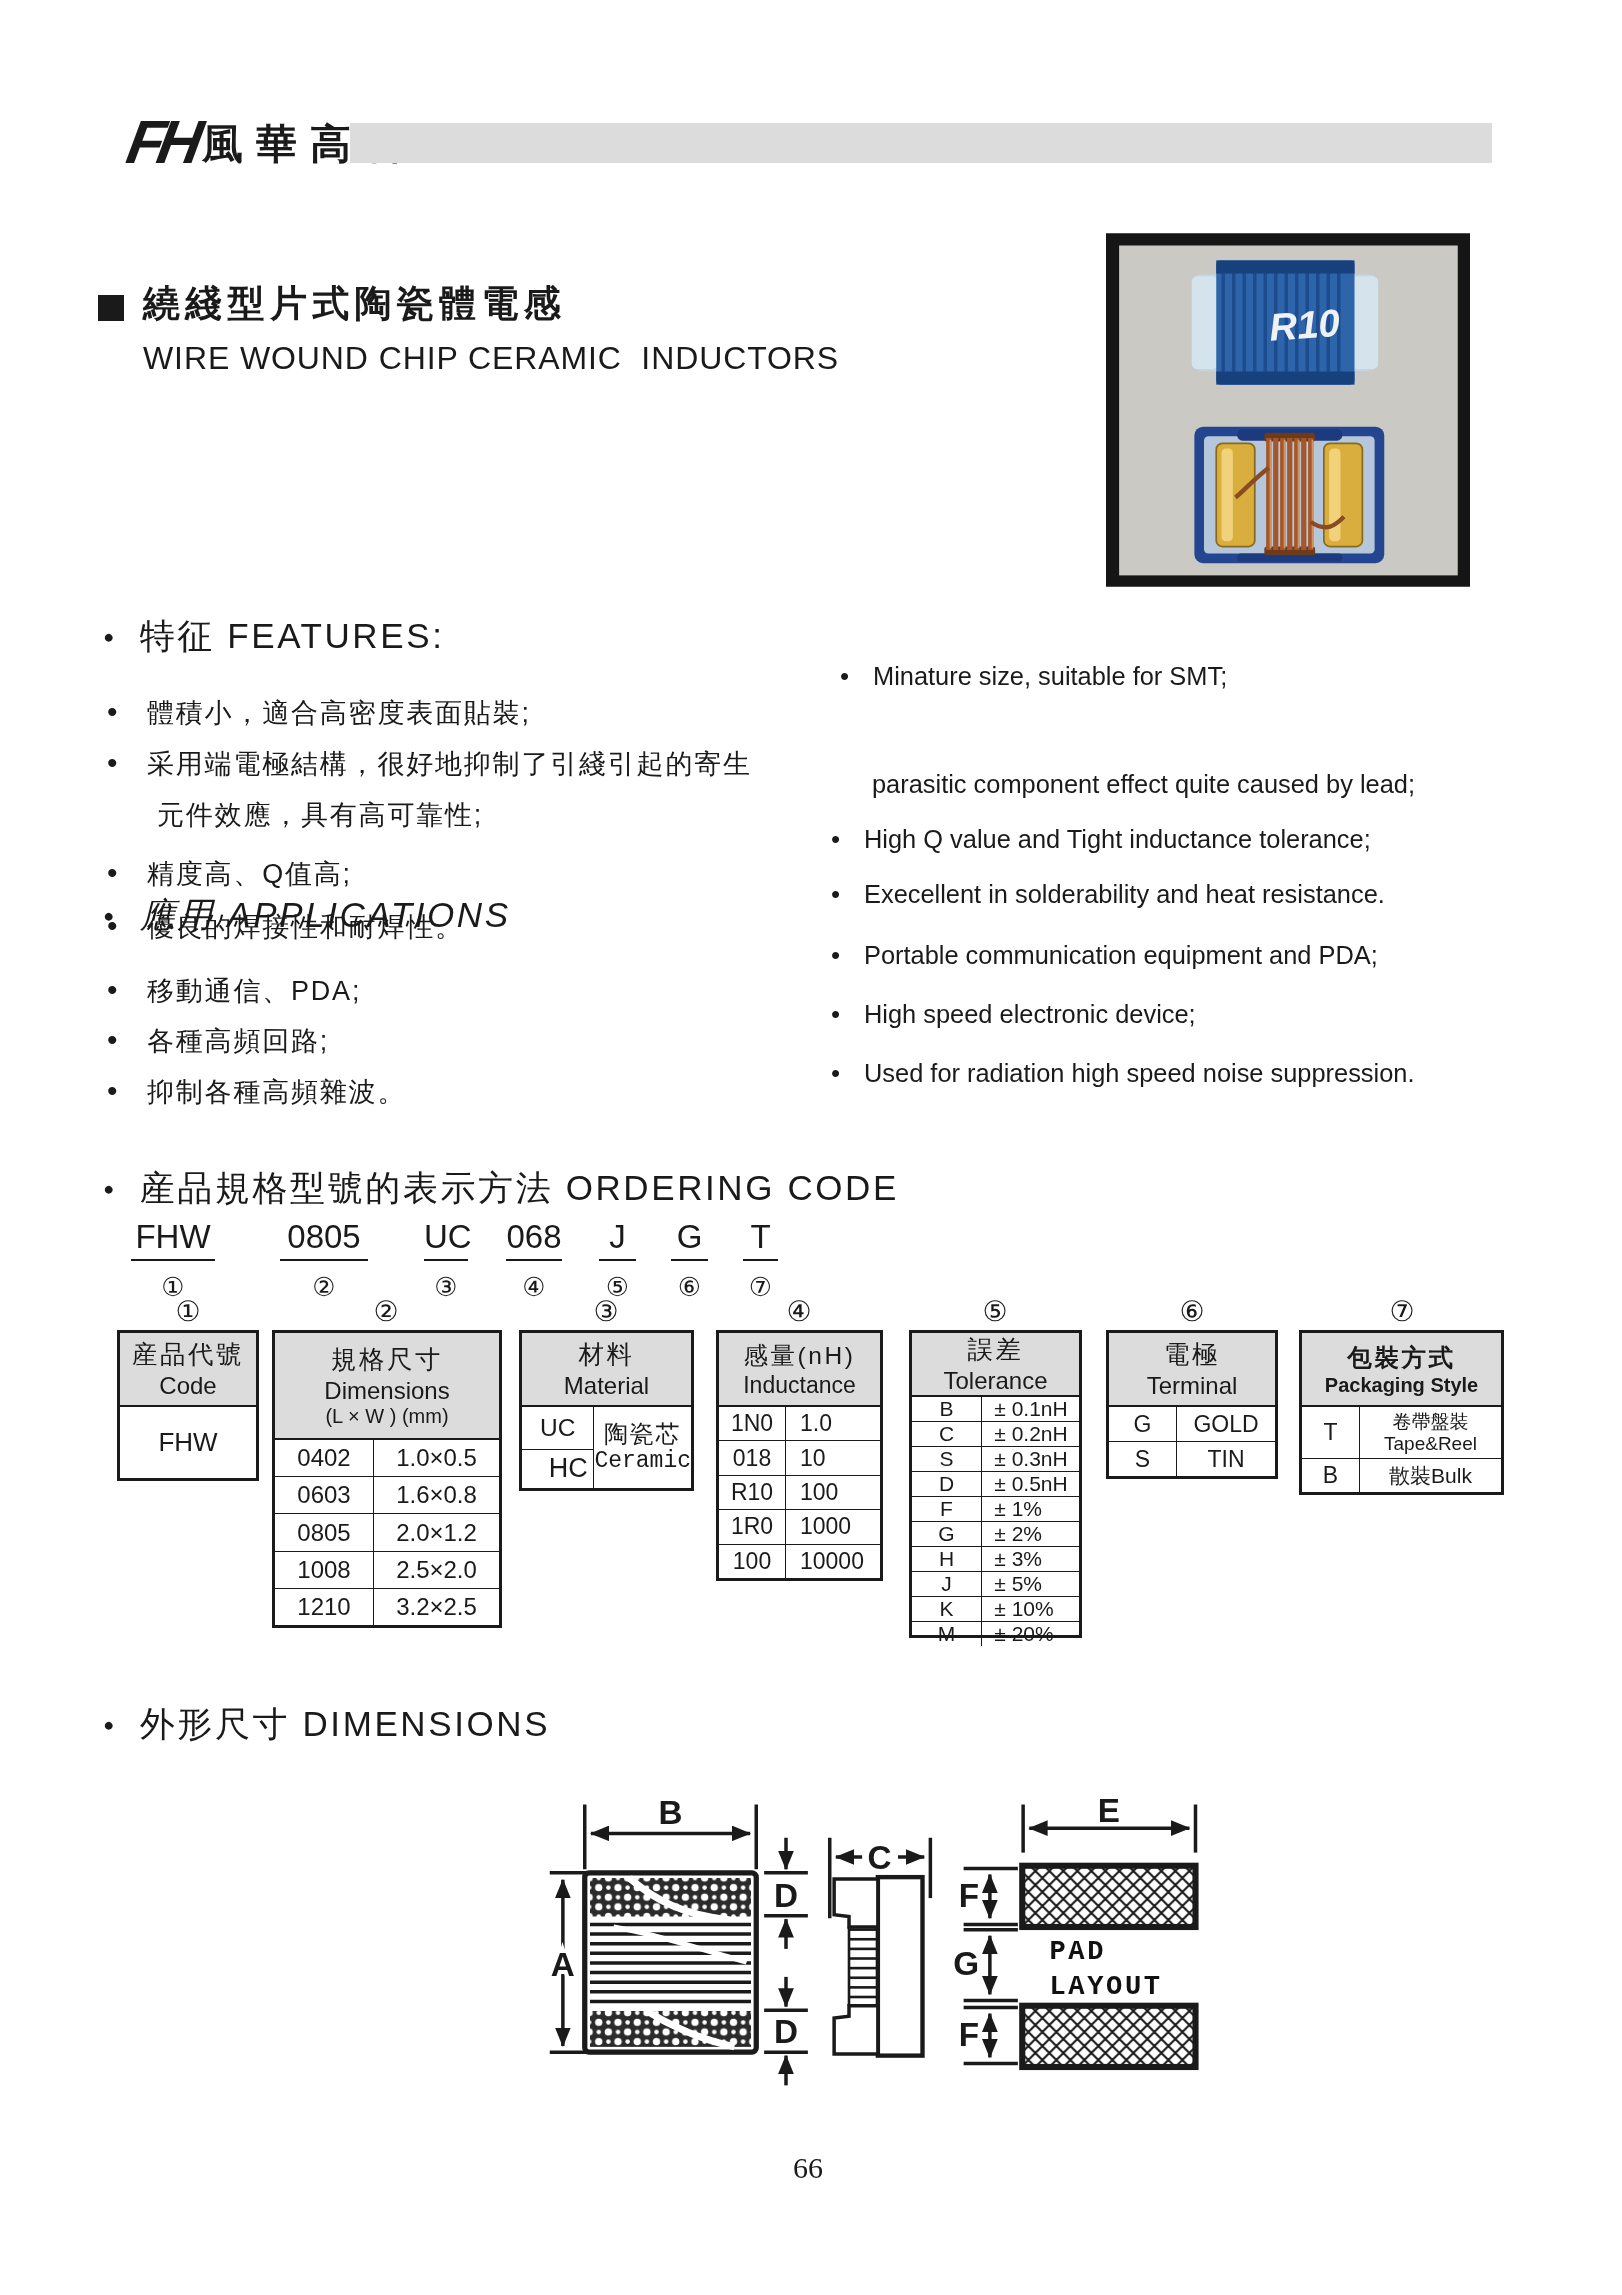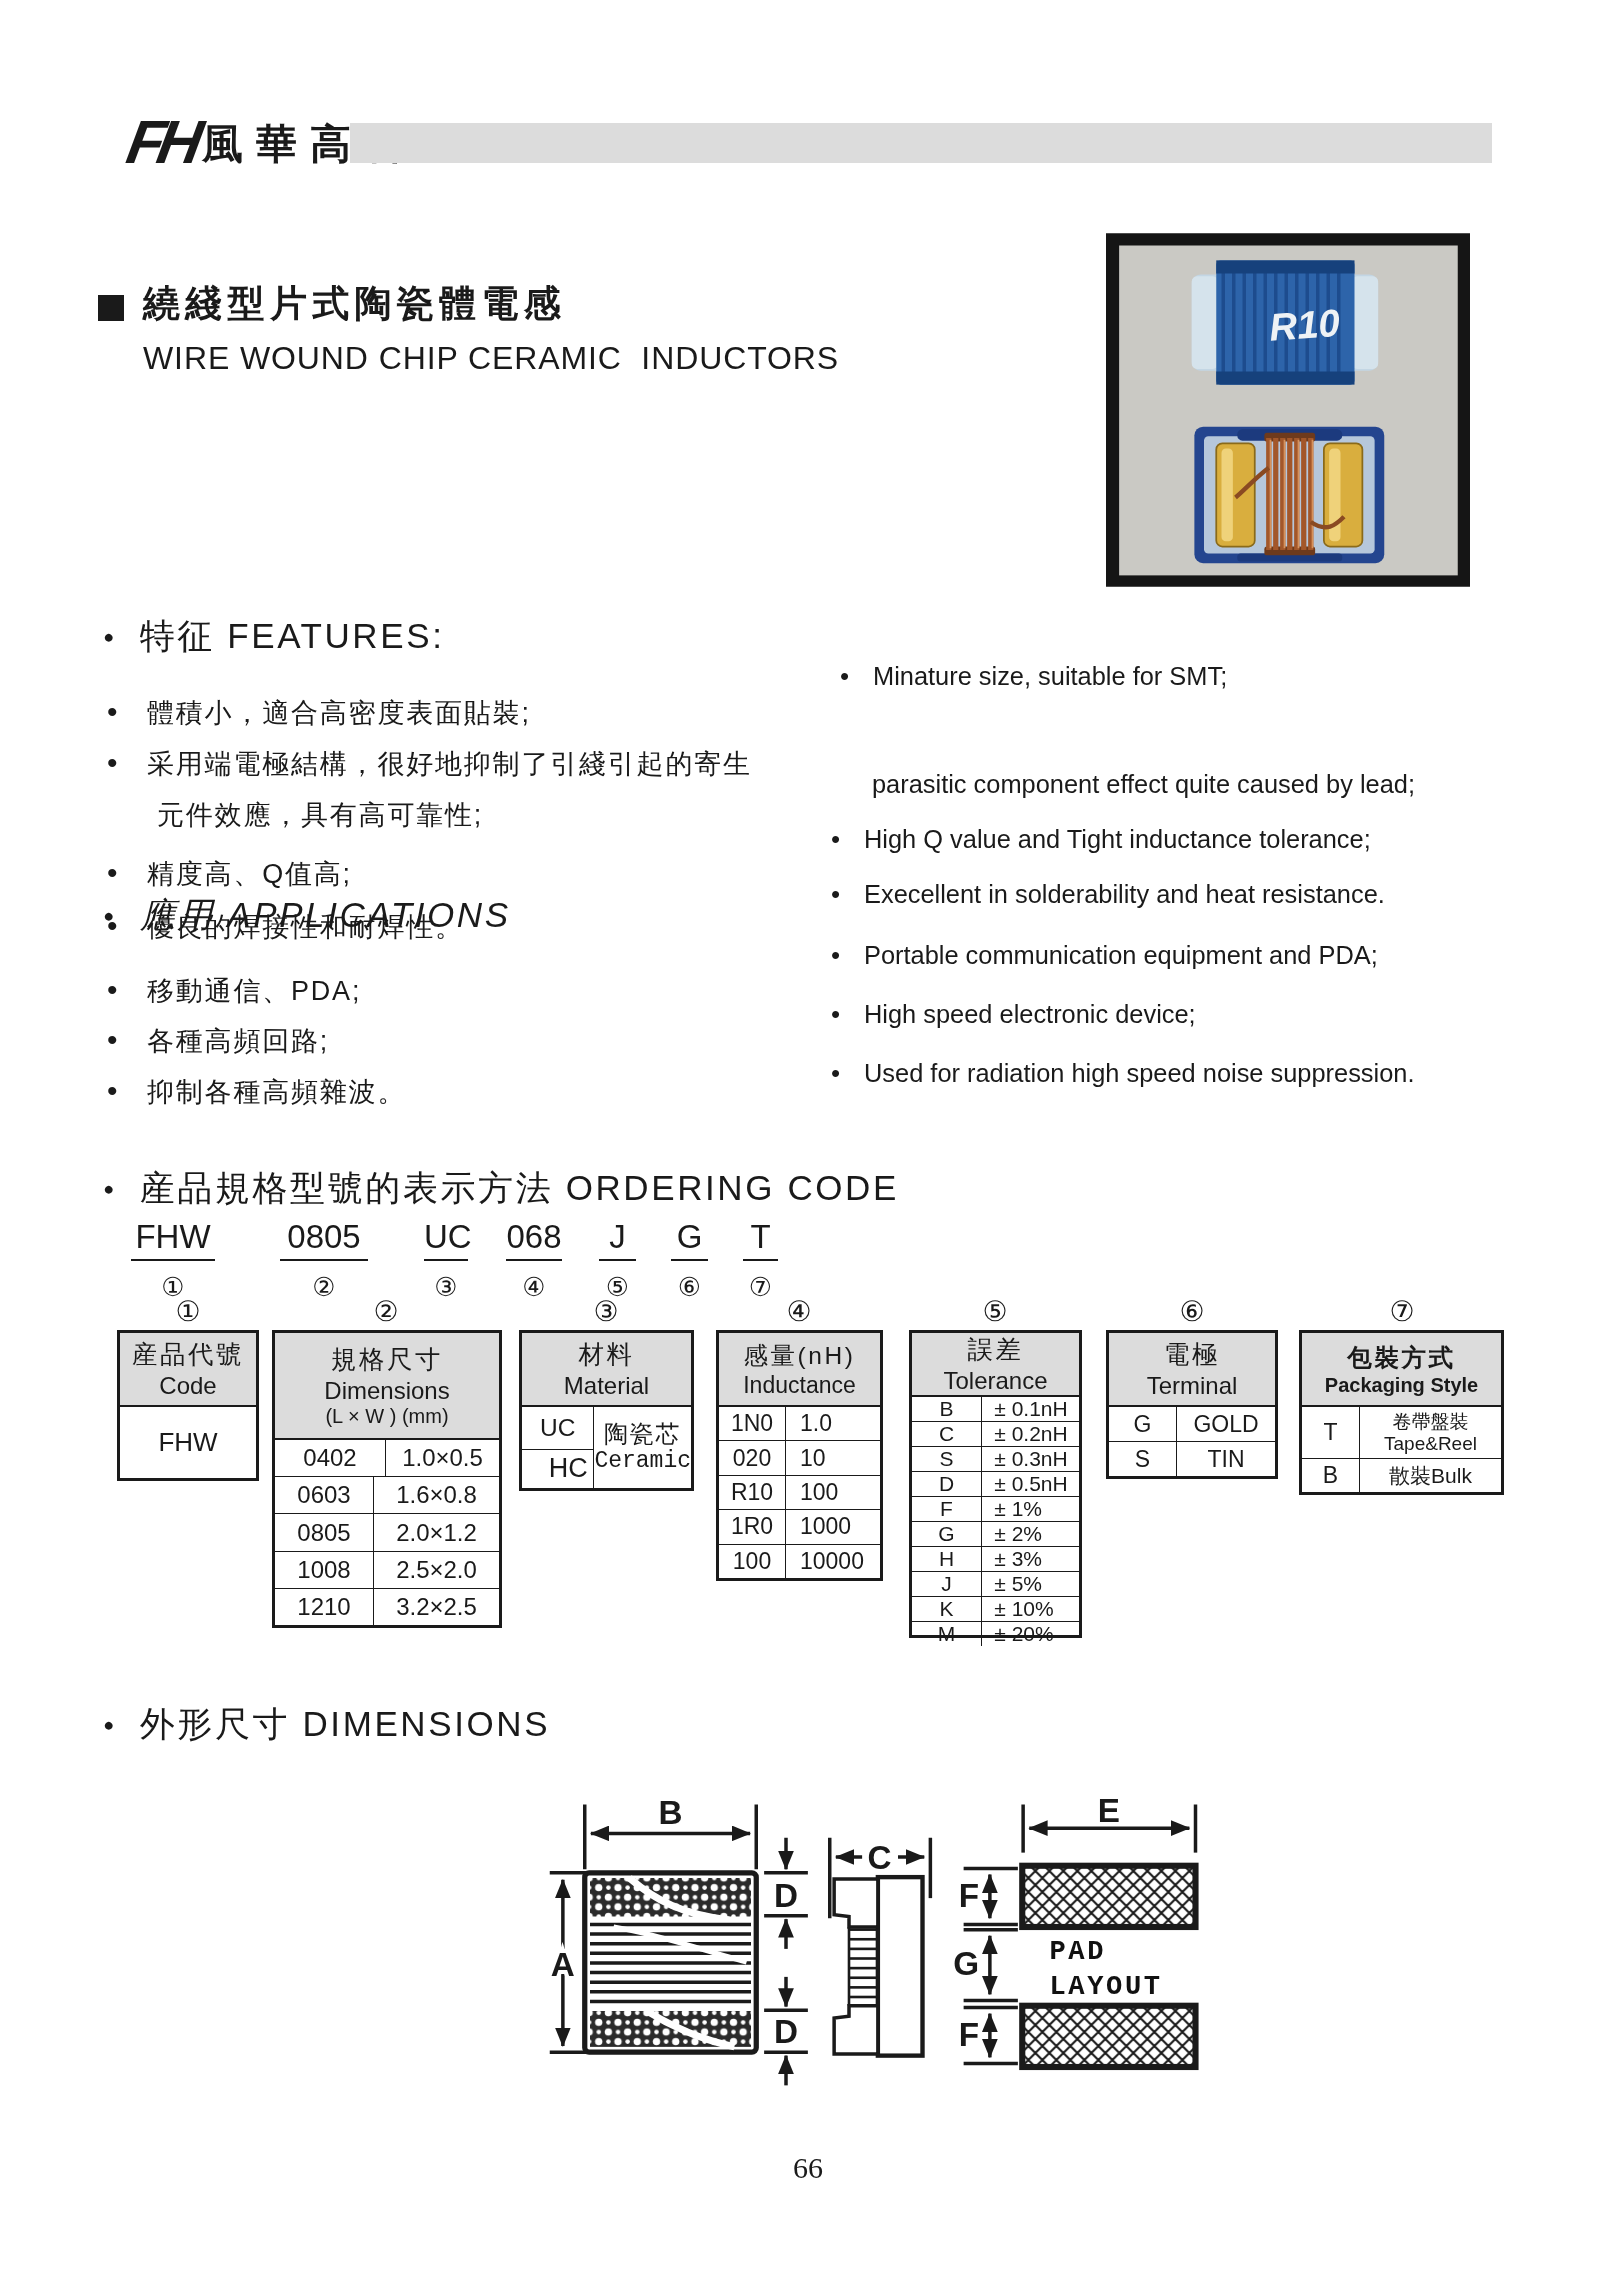--- a/index.html
+++ b/index.html
@@ -178,21 +178,21 @@
   </div>
 
   <div class="abs tbl" style="left:272px;top:1330px;width:230px;height:298px;">
     <div class="hd" style="height:107px;">
       <div class="hzh">規格尺寸</div>
       <div class="hen">Dimensions</div>
       <div class="hunit">(L × W ) (mm)</div>
     </div>
     <div class="tbody">
       <div class="trow">
-        <div class="c1" style="width:111px;">0402</div>
+        <div class="c1" style="width:99px;">0402</div>
         <div class="c2">1.0×0.5</div>
       </div>
       <div class="trow">
         <div class="c1" style="width:99px;">0603</div>
         <div class="c2">1.6×0.8</div>
       </div>
       <div class="trow">
         <div class="c1" style="width:99px;">0805</div>
         <div class="c2">2.0×1.2</div>
       </div>
@@ -228,21 +228,21 @@
     <div class="hd" style="height:74px;">
       <div class="hzh" style="font-size:24.5px;">感量(nH)</div>
       <div class="hen" style="font-size:23px;">Inductance</div>
     </div>
     <div class="tbody">
       <div class="trow">
         <div class="c1" style="width:67px;font-size:23px;">1N0</div>
         <div class="c2 lft" style="font-size:23px;">1.0</div>
       </div>
       <div class="trow">
-        <div class="c1" style="width:67px;font-size:23px;">020</div>
+        <div class="c1" style="width:67px;font-size:23px;">018</div>
         <div class="c2 lft" style="font-size:23px;">10</div>
       </div>
       <div class="trow">
         <div class="c1" style="width:67px;font-size:23px;">R10</div>
         <div class="c2 lft" style="font-size:23px;">100</div>
       </div>
       <div class="trow">
         <div class="c1" style="width:67px;font-size:23px;">1R0</div>
         <div class="c2 lft" style="font-size:23px;">1000</div>
       </div>

